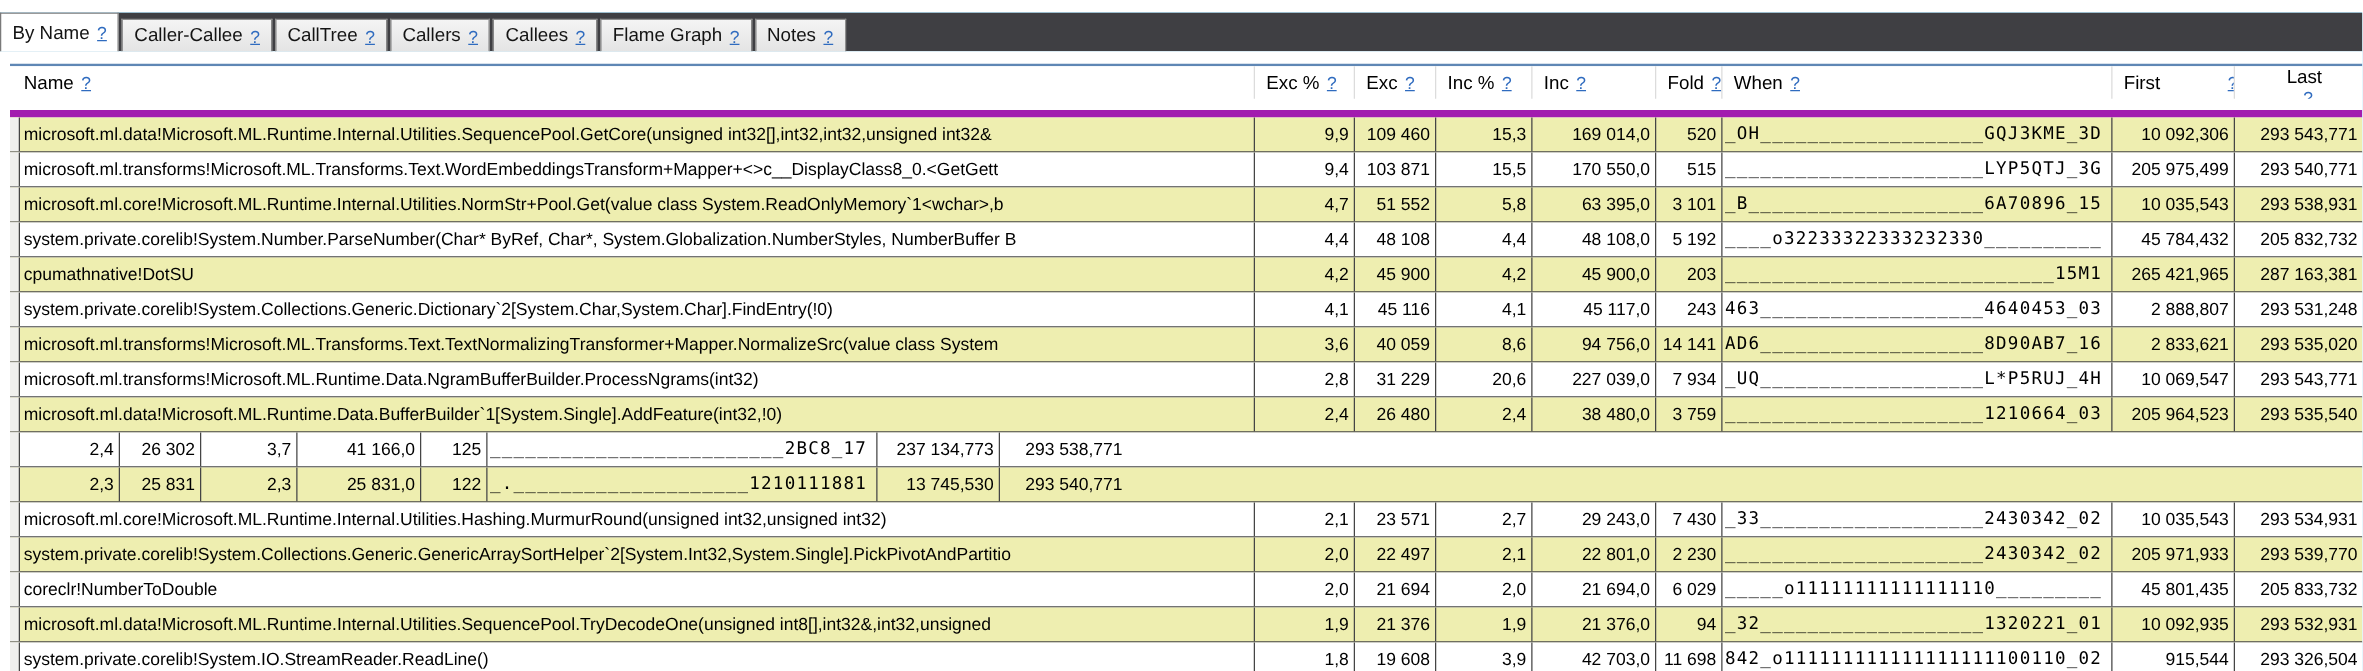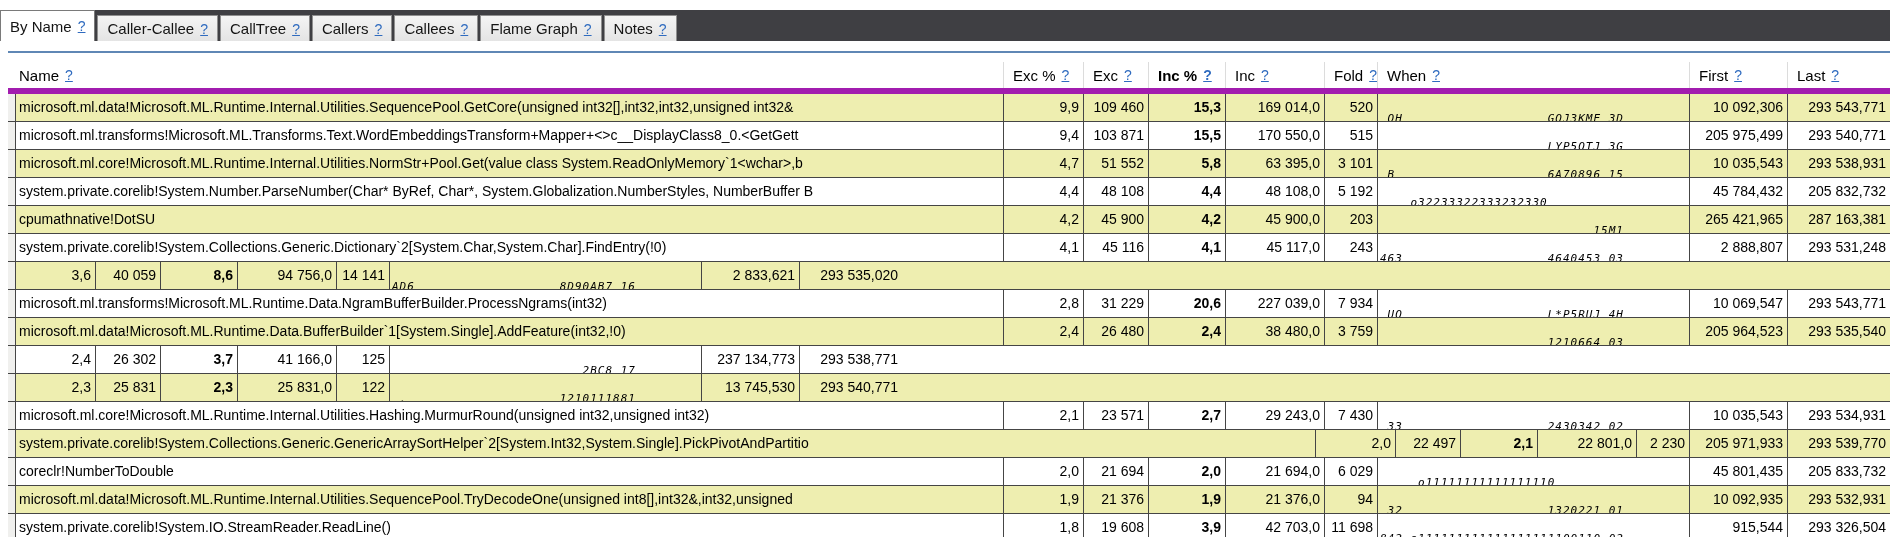--- a/index.html
+++ b/index.html
@@ -17,49 +17,49 @@
     background:linear-gradient(#F4F4F4,#E4E4E4);
     border:1px solid #8F8F8F;border-bottom:none;
     margin-right:2px;font-size:15px;color:#141414;cursor:pointer;
     box-sizing:border-box;white-space:nowrap;
   }
   .tab.active{background:#FFFFFF;height:31px;border-color:#7A7A7A;}
   .help{color:#2F6BBF;text-decoration:underline;margin-left:6px;font-size:14px;cursor:pointer;}
   
   .content{background:#FFFFFF;height:506px;box-sizing:border-box;padding:10px 0 0 8px;}
   .grid{width:1882px;border-top:2px solid #5F87B5;}
-  .ghead{display:flex;align-items:flex-end;height:35px;background:#FFFFFF;padding-left:8px;box-sizing:border-box;}
+  .ghead{display:flex;align-items:flex-start;height:35px;background:#FFFFFF;padding-left:8px;box-sizing:border-box;}
   .hcell{
     display:flex;align-items:center;height:26px;box-sizing:border-box;
     padding-left:9px;border-right:1px solid #DCDCDC;
     font-size:15px;color:#000;white-space:nowrap;overflow:hidden;cursor:pointer;
   }
   .gbody{border-top:6px solid #a21caf;}
   .grow{display:flex;height:28px;box-sizing:border-box;border-bottom:1px solid #454545;background:#FFFFFF;}
   .gbody > div:nth-of-type(odd){background:#EEEEB0;}
   .cell{
     box-sizing:border-box;border-right:1px solid #454545;
     line-height:27px;font-size:14px;color:#000;
     white-space:pre;overflow:hidden;padding:0 3px;
   }
   
   .col-gutter{width:8px;min-width:8px;background:#F0F0EE;padding:0;}
   .col-name{flex:1;min-width:0;padding-left:3px;}
   .col-exc-pct{width:80px;min-width:80px;}
   .col-exc{width:65px;min-width:65px;}
-  .col-inc-pct{width:77px;min-width:77px;font-weight:bold;}
+  .col-inc-pct{width:77px;min-width:77px;}
   .col-inc{width:99px;min-width:99px;}
   .col-fold{width:53px;min-width:53px;}
   .col-when{width:312px;min-width:312px;}
-  .col-first{width:98px;min-width:98px;}
-  .col-last{width:102px;min-width:102px;border-right:none;}
+  .col-first{width:98px;min-width:98px;gap:48px;}
+  .col-last{width:102px;min-width:102px;border-right:none;flex-direction:column;}
   .cell.col-exc-pct,.cell.col-exc,.cell.col-inc-pct,.cell.col-inc,.cell.col-fold,.cell.col-first,.cell.col-last{text-align:right;padding-right:4px;}
   .cell.col-when{
-    font-family:"DejaVu Sans Mono",monospace;font-size:11px;letter-spacing:1px;
-    padding:12px 2px;line-height:26px;font-style:italic;
+    font-family:"DejaVu Sans Mono",monospace;font-size:14px;letter-spacing:1px;
+    padding:0 2px;line-height:26px;
   }
   
   .partialrow{display:flex;height:10px;overflow:hidden;box-sizing:border-box;}
   .partialrow .cell{background:#EEEEB0;height:28px;}
   .partialrow .col-gutter{background:#F0F0EE;}
 </style>
 </head>
 <body>
 
 <div class="app">
@@ -208,20 +208,21 @@
             <div class="cell col-exc">45 116</div>
             <div class="cell col-inc-pct">4,1</div>
             <div class="cell col-inc">45 117,0</div>
             <div class="cell col-fold">243</div>
             <div class="cell col-when">463___________________4640453_03</div>
             <div class="cell col-first">2 888,807</div>
             <div class="cell col-last">293 531,248</div>
           </div>
           <div class="grow">
             <div class="cell col-gutter"></div>
+            <div class="cell col-name">microsoft.ml.transforms!Microsoft.ML.Transforms.Text.TextNormalizingTransformer+Mapper.NormalizeSrc(value class System</div>
             <div class="cell col-exc-pct">3,6</div>
             <div class="cell col-exc">40 059</div>
             <div class="cell col-inc-pct">8,6</div>
             <div class="cell col-inc">94 756,0</div>
             <div class="cell col-fold">14 141</div>
             <div class="cell col-when">AD6___________________8D90AB7_16</div>
             <div class="cell col-first">2 833,621</div>
             <div class="cell col-last">293 535,020</div>
           </div>
           <div class="grow">
@@ -283,20 +284,21 @@
             <div class="cell col-last">293 534,931</div>
           </div>
           <div class="grow">
             <div class="cell col-gutter"></div>
             <div class="cell col-name">system.private.corelib!System.Collections.Generic.GenericArraySortHelper`2[System.Int32,System.Single].PickPivotAndPartitio</div>
             <div class="cell col-exc-pct">2,0</div>
             <div class="cell col-exc">22 497</div>
             <div class="cell col-inc-pct">2,1</div>
             <div class="cell col-inc">22 801,0</div>
             <div class="cell col-fold">2 230</div>
+            <div class="cell col-when">______________________2430342_02</div>
             <div class="cell col-first">205 971,933</div>
             <div class="cell col-last">293 539,770</div>
           </div>
           <div class="grow">
             <div class="cell col-gutter"></div>
             <div class="cell col-name">coreclr!NumberToDouble</div>
             <div class="cell col-exc-pct">2,0</div>
             <div class="cell col-exc">21 694</div>
             <div class="cell col-inc-pct">2,0</div>
             <div class="cell col-inc">21 694,0</div>

